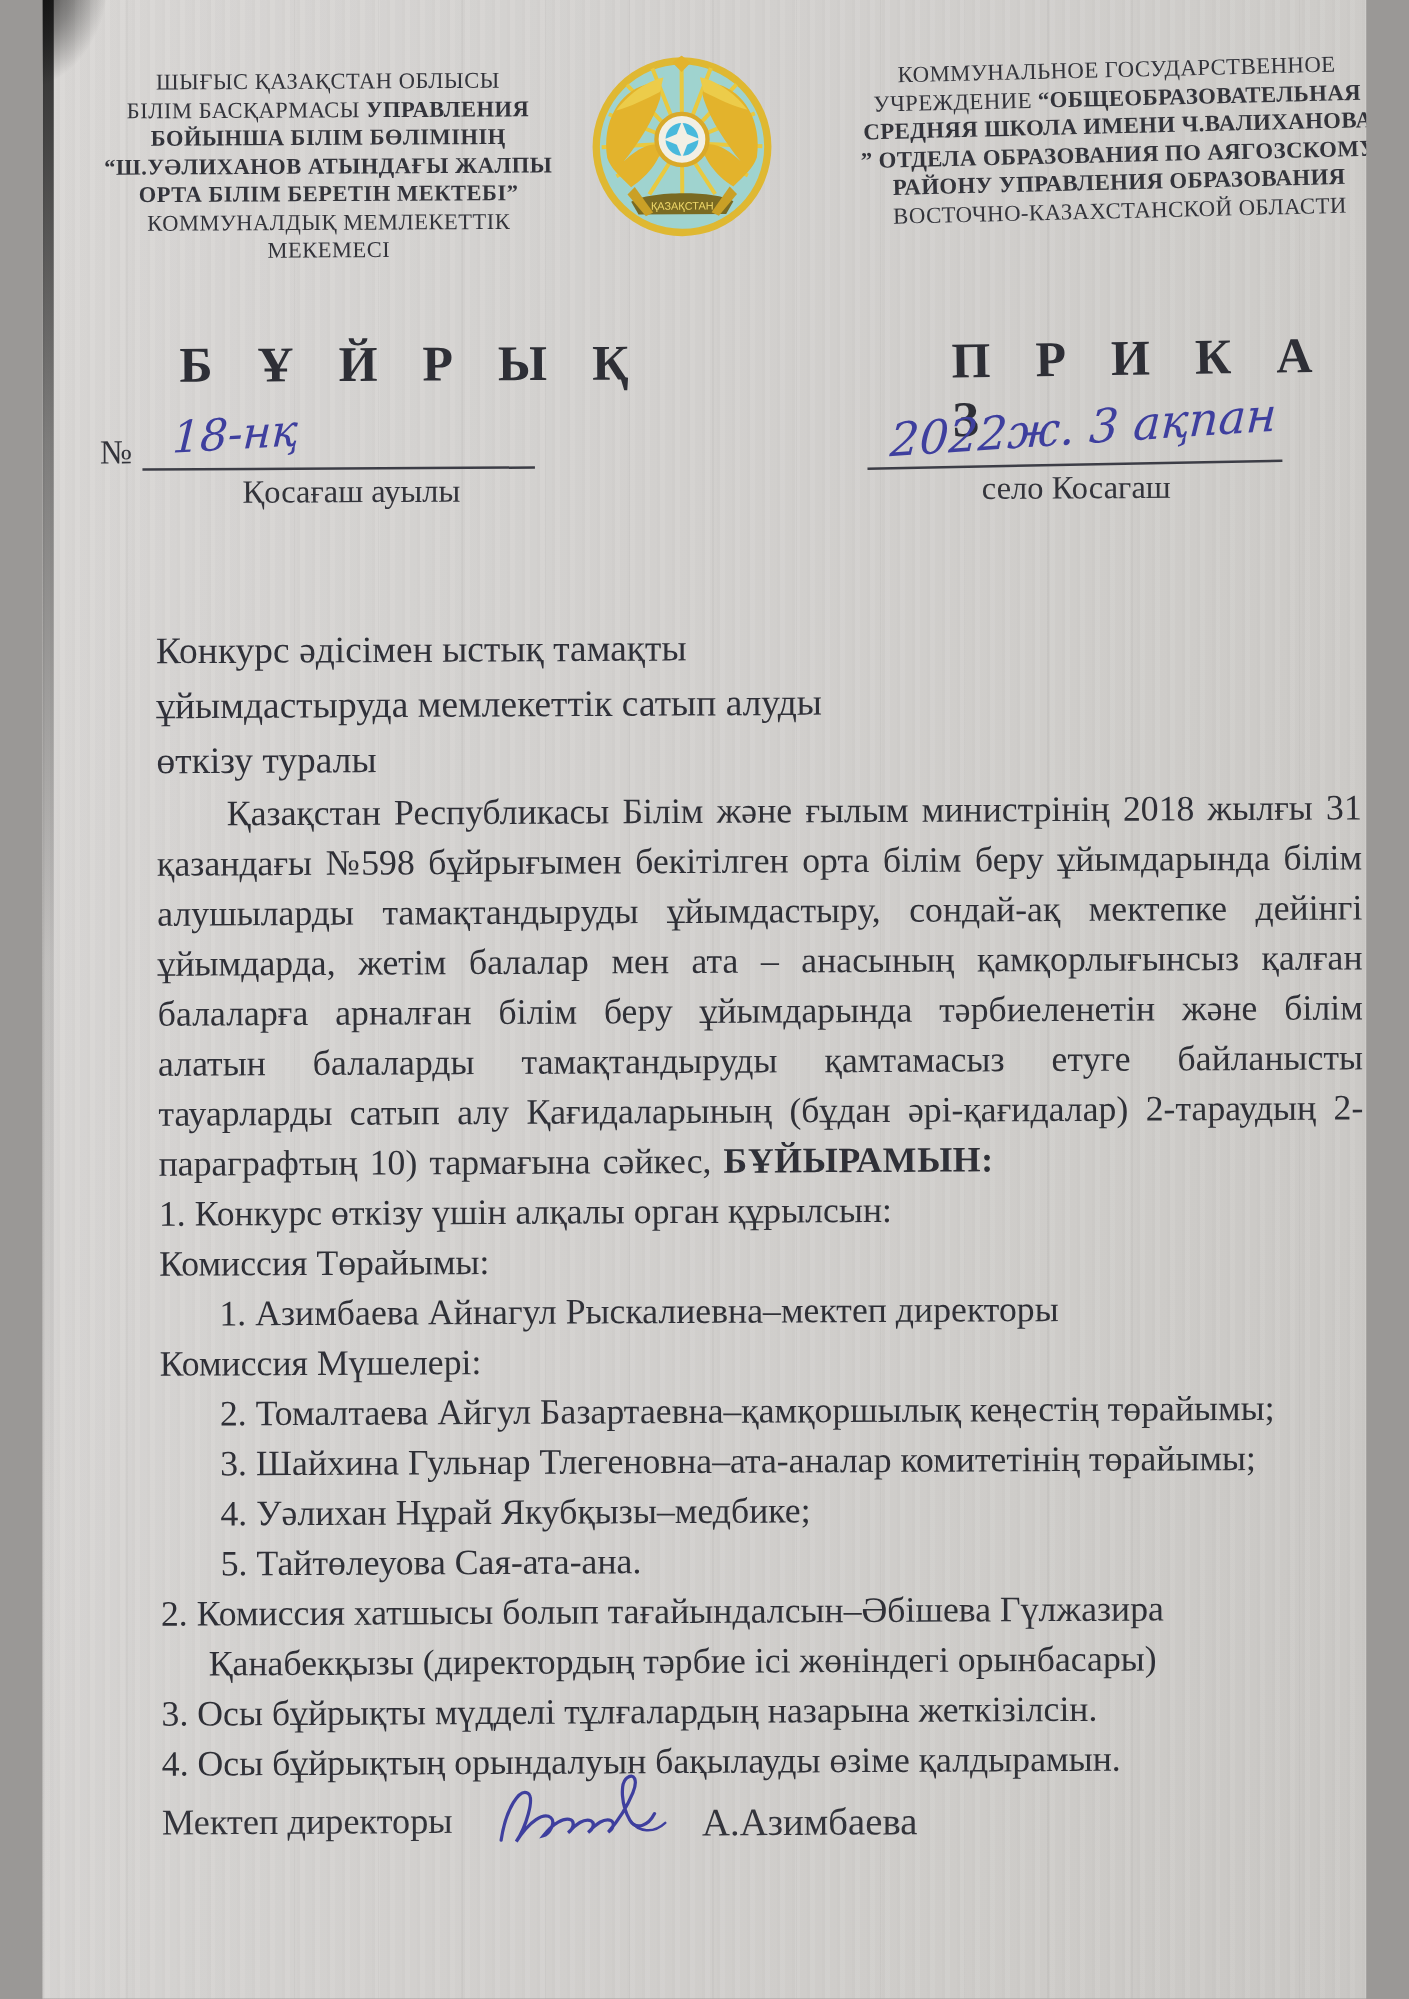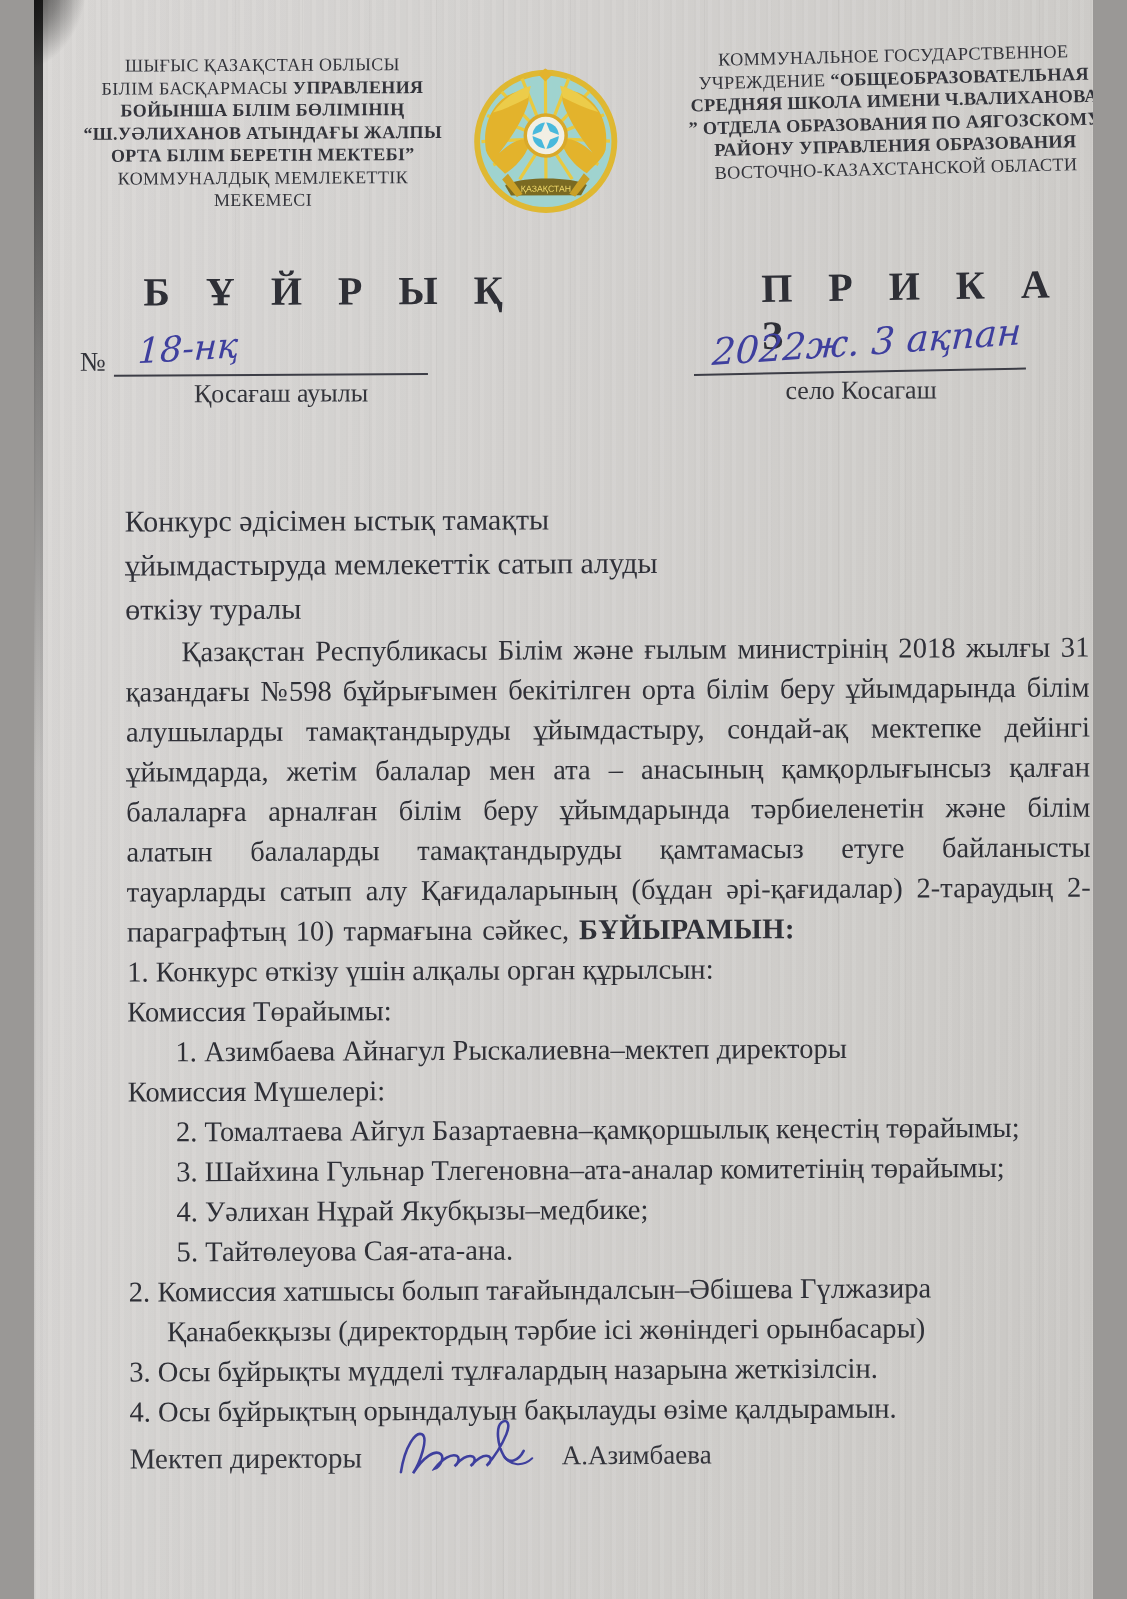--- a/index.html
+++ b/index.html
@@ -33,21 +33,21 @@
     text-align:center; font-size:18px; line-height:22.5px; letter-spacing:0.4px;
   }
   .hdr-right {
     position:absolute; top:46px; left:626px; width:468px;
     text-align:center; font-size:18.3px; line-height:22.6px; letter-spacing:0.3px;
     transform:rotate(-1.1deg);
   }
   .b { font-weight:bold; }
   .hline { white-space:nowrap; }
 
-  .emblem { position:absolute; top:68px; left:438px; width:146px; height:146px; }
+  .emblem { position:absolute; top:44px; left:438px; width:146px; height:146px; }
 
   
   .title {
     position:absolute; font-size:40px; font-weight:bold; letter-spacing:13px; color:#2e2f36;
   }
   .title-kk { top:266px; left:108px; }
   .title-ru { top:264px; left:726px; transform:rotate(-0.6deg); }
 
   
   .no-sign { position:absolute; top:344px; left:44px; font-size:27px; }
@@ -71,21 +71,21 @@
   .para { margin:0; text-align:justify; text-indent:56px; word-spacing:2.5px; }
   .para .b { letter-spacing:0.5px; }
   .line { white-space:nowrap; }
   .indent1 { padding-left:48px; }
   .indent2 { padding-left:38px; }
 
   
   .sig-row { position:absolute; top:1418px; left:88px; width:700px; height:70px; }
   .sig-role { position:absolute; top:22px; left:0; font-size:29px; }
   .sig-svg { position:absolute; top:0; left:262px; transform:rotate(-4deg); }
-  .sig-name { position:absolute; top:22px; left:432px; font-size:27px; }
+  .sig-name { position:absolute; top:22px; left:432px; font-size:31px; }
 </style>
 </head>
 <body>
 
 <div class="page">
   <div class="streaks"></div>
 
   <div class="tilt">
 
     <div class="hdr-left">

